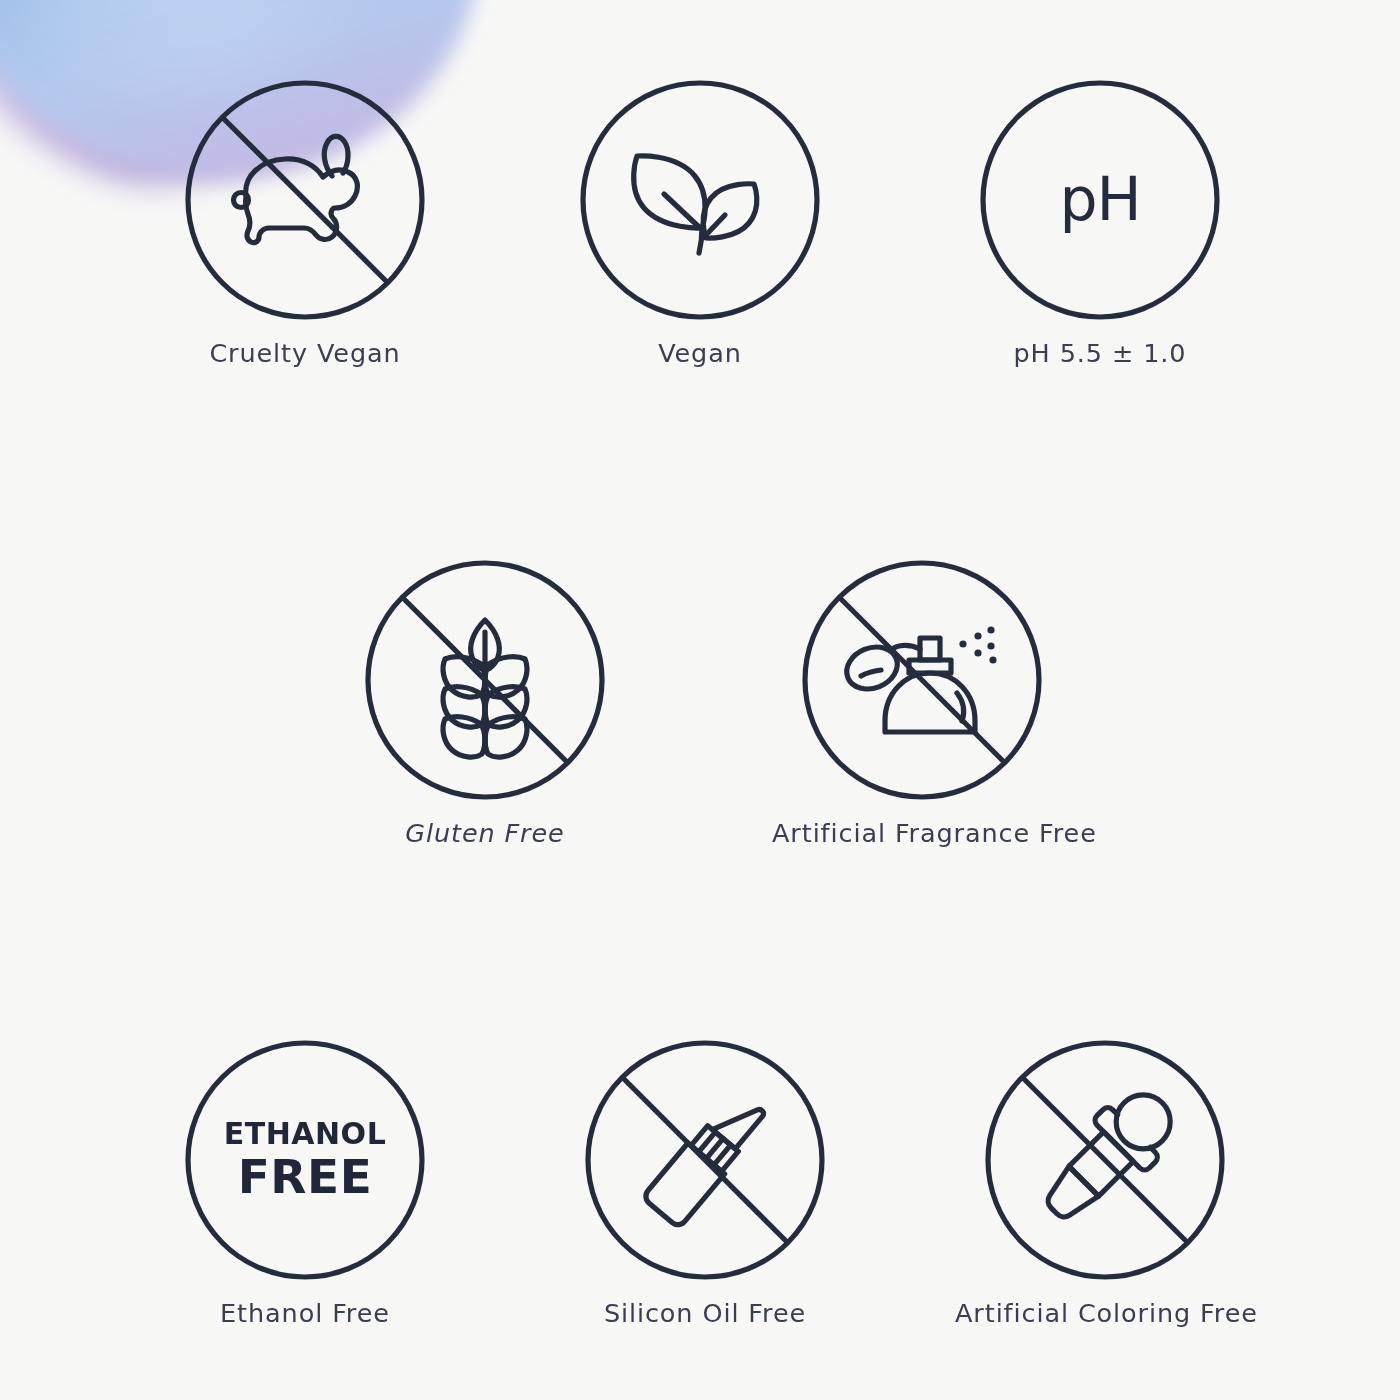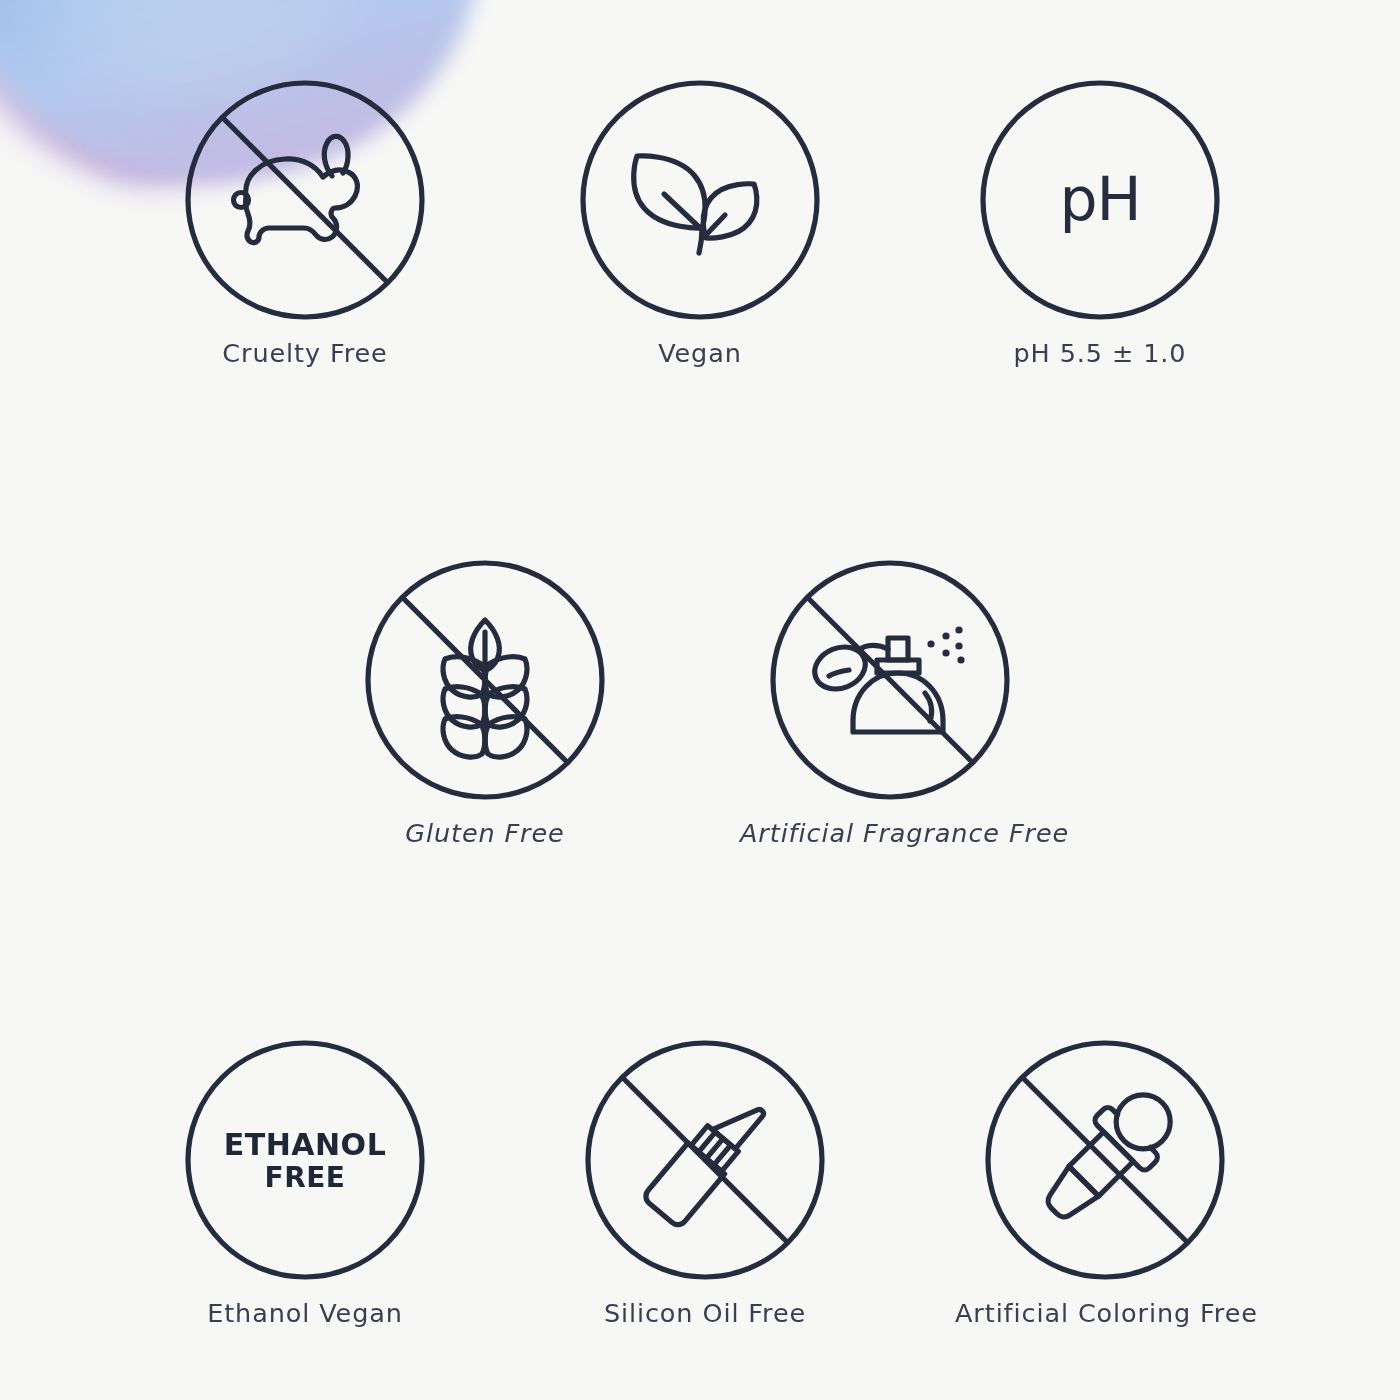--- a/index.html
+++ b/index.html
@@ -87,29 +87,29 @@
     top: 50%;
     transform: translateY(-50%);
     text-align: center;
     font-family: "DejaVu Sans", sans-serif;
     font-weight: bold;
     color: #1f2739;
     line-height: 1.12;
     letter-spacing: .5px;
   }
   .ethanol-text .l1 { display: block; font-size: 30px; }
-  .ethanol-text .l2 { display: block; font-size: 28px; }
+  .ethanol-text .l2 { display: block; font-size: 47px; }
 
   
   #b-cruelty   { left: 155px;  top: 80px;  }
   #b-vegan     { left: 550px;  top: 80px;  }
   #b-ph        { left: 950px;  top: 80px;  }
 
   #b-gluten    { left: 335px;  top: 560px; font-style: italic; }
-  #b-fragrance { left: 740px;  top: 560px; font-style: italic; }
+  #b-fragrance { left: 772px;  top: 560px; }
 
   #b-ethanol   { left: 155px;  top: 1040px; }
   #b-silicon   { left: 555px;  top: 1040px; }
   #b-coloring  { left: 955px;  top: 1040px; }
 
   #b-ph .ph-glyph {
     position: absolute;
     left: 0; right: 0; top: 50%;
     transform: translateY(-52%);
     text-align: center;
@@ -155,21 +155,21 @@
         <path d="M147 96
                  C139 86 137 72 142 63
                  C146 55 154 54 159 61
                  C165 69 164 84 158 93"></path>
 
         <circle cx="56" cy="120" r="7.5"></circle>
 
         <line x1="38" y1="38" x2="202" y2="202"></line>
       </svg>
     </div>
-    <div class="badge-label">Cruelty Free</div>
+    <div class="badge-label">Cruelty Vegan</div>
   </div>
 
   <div class="badge" id="b-vegan">
     <div class="ring-wrap">
       <svg viewBox="0 0 240 240" fill="none" stroke="#242c3e" stroke-width="5.2" stroke-linecap="round" stroke-linejoin="round">
         <circle cx="120" cy="120" r="117"></circle>
 
         <path d="M57 76 C57 76 95 73 114 95 C133 117 122 148 122 148 C122 148 83 150 64 128 C46 107 57 76 57 76 Z"></path>
         <path d="M84 114 L119 147"></path>
 
@@ -252,21 +252,21 @@
   <div class="badge" id="b-ethanol">
     <div class="ring-wrap">
       <svg viewBox="0 0 240 240" fill="none" stroke="#242c3e" stroke-width="5.2">
         <circle cx="120" cy="120" r="117"></circle>
       </svg>
       <div class="ethanol-text">
         <span class="l1">ETHANOL</span>
         <span class="l2">FREE</span>
       </div>
     </div>
-    <div class="badge-label">Ethanol Vegan</div>
+    <div class="badge-label">Ethanol Free</div>
   </div>
 
   <div class="badge" id="b-silicon">
     <div class="ring-wrap">
       <svg viewBox="0 0 240 240" fill="none" stroke="#242c3e" stroke-width="5.2" stroke-linecap="round" stroke-linejoin="round">
         <circle cx="120" cy="120" r="117"></circle>
 
         <g transform="rotate(40 120 120)">
 
           <path d="M96 118 L144 118 L144 180 C144 185 140 189 135 189 L105 189 C100 189 96 185 96 180 Z"></path>

